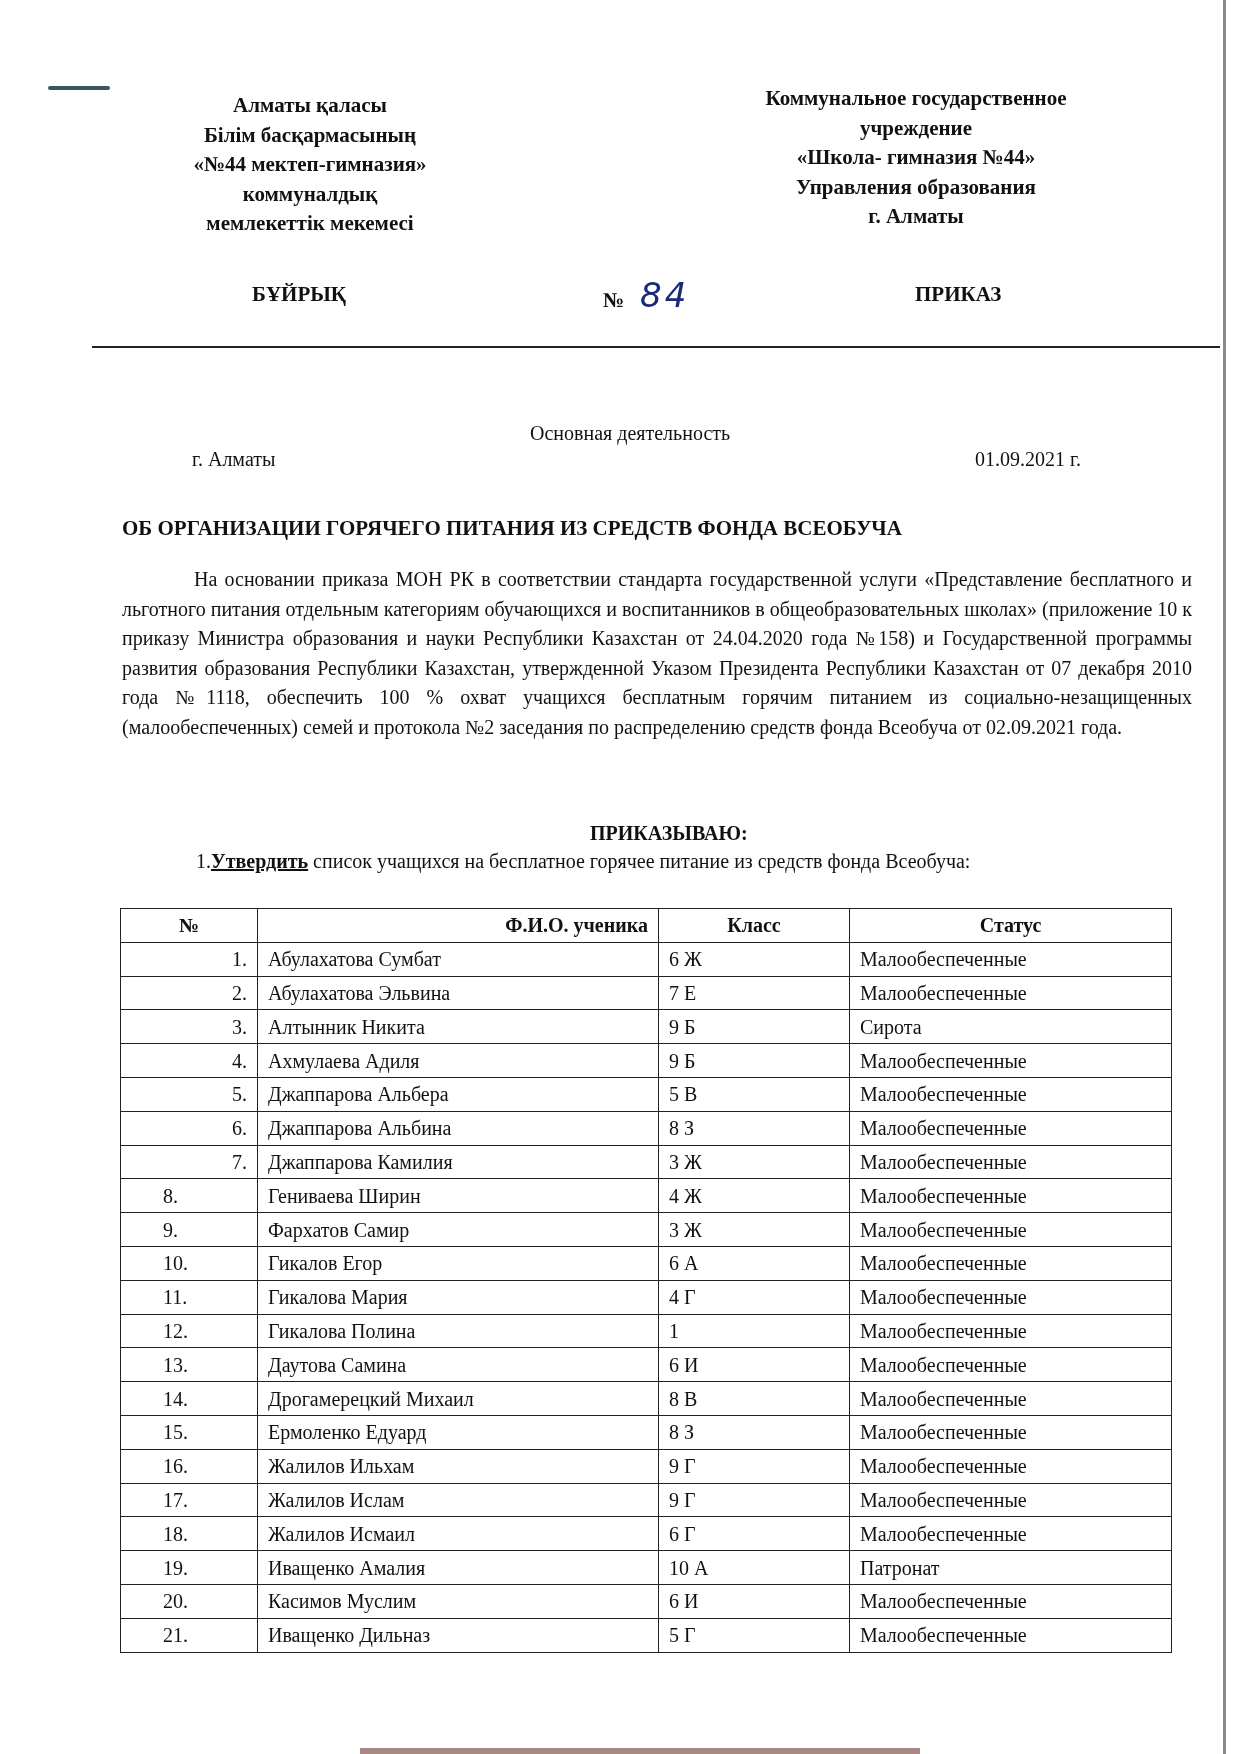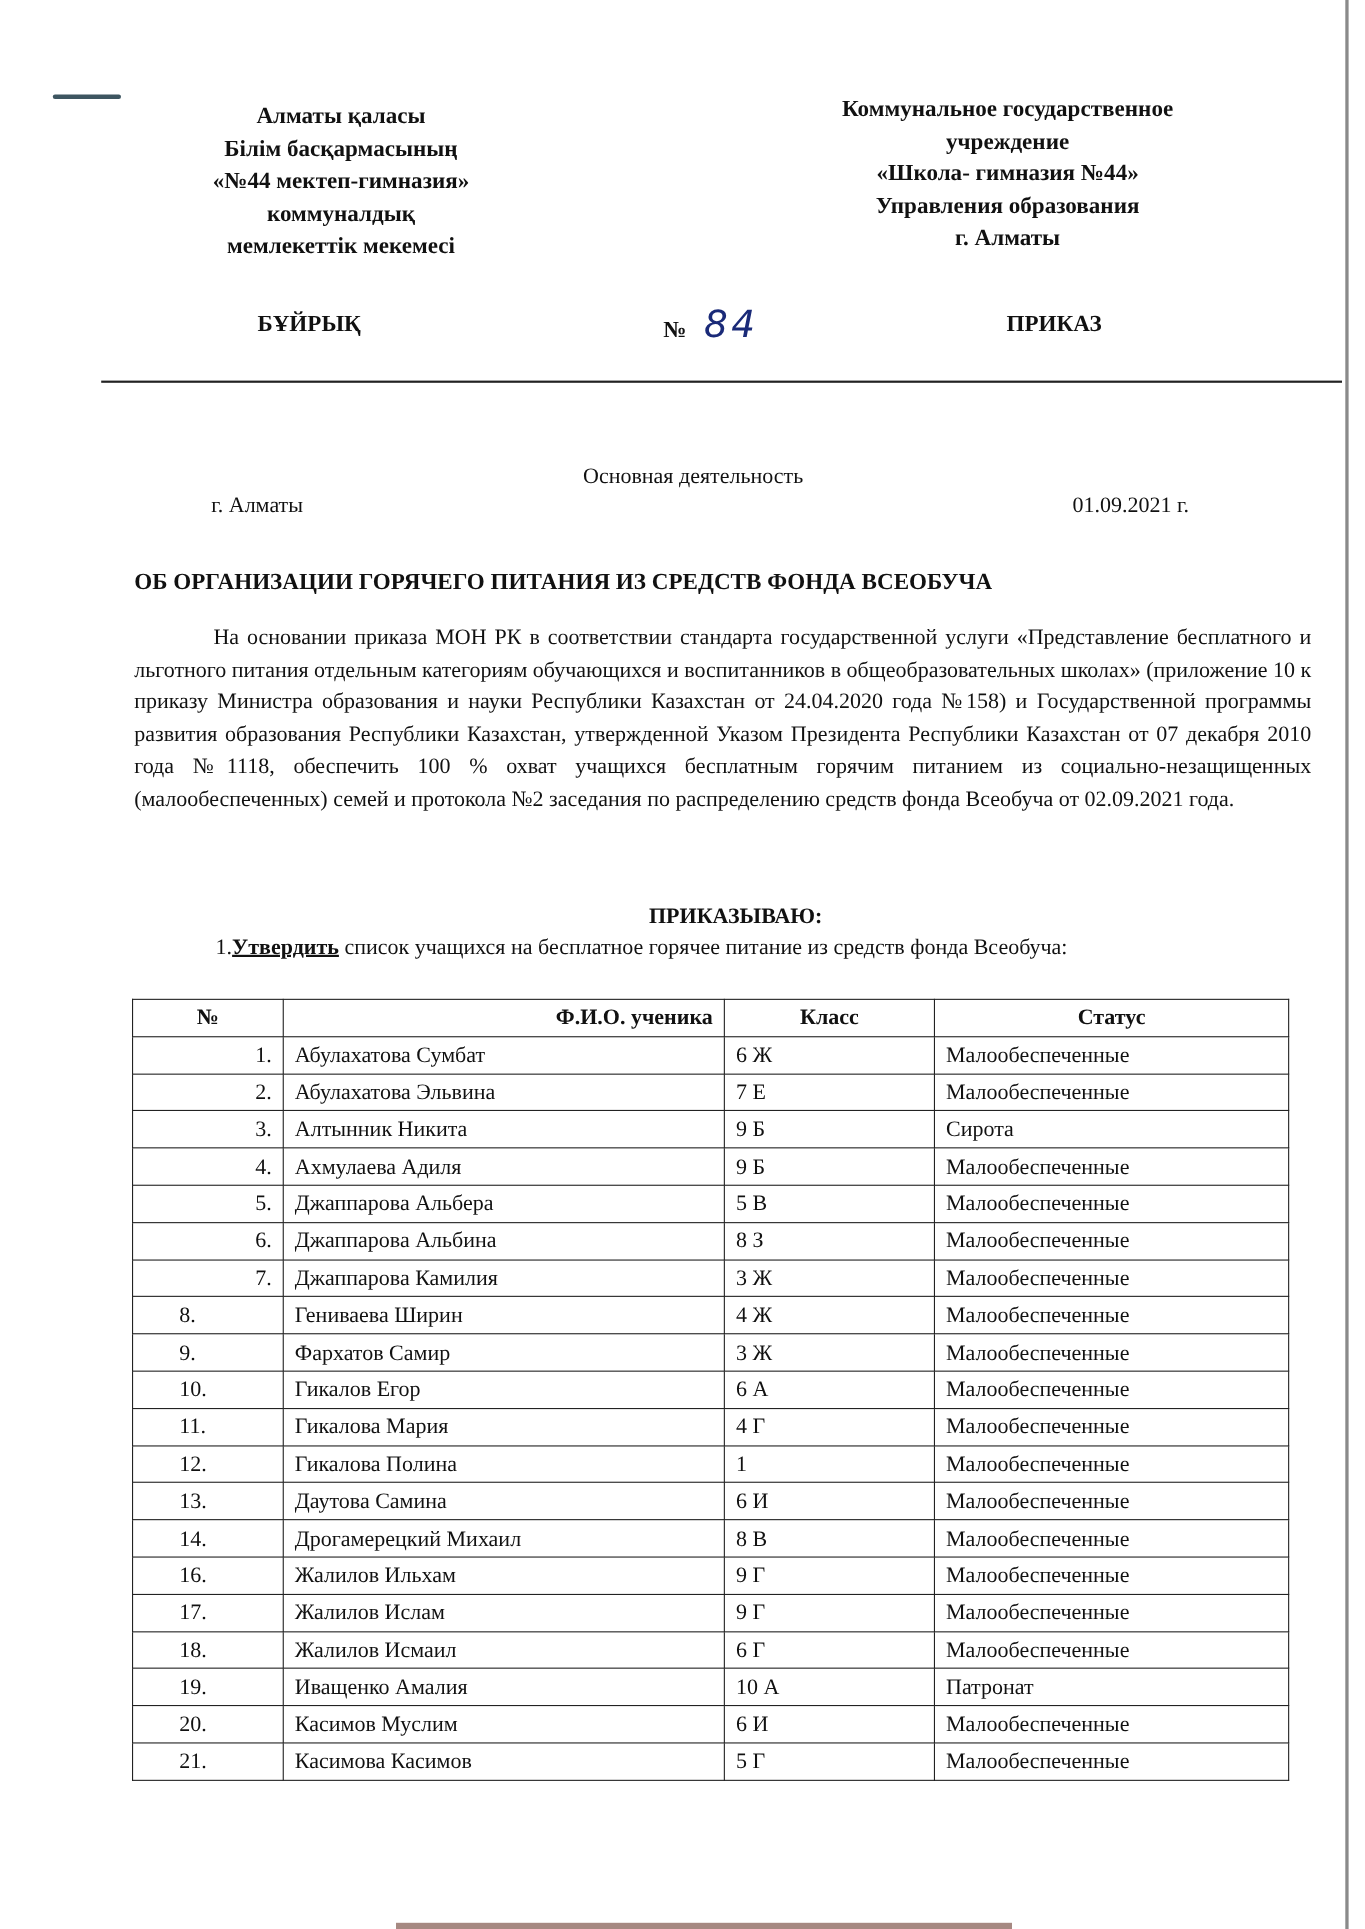--- a/index.html
+++ b/index.html
@@ -8,21 +8,21 @@
     font-family: "Liberation Serif", serif; color: #111;
   }
   .right-edge { position: absolute; left: 1223px; top: 0; width: 3px; height: 1754px; background: #8a8a8a; }
   .scan-mark { position: absolute; left: 48px; top: 86px; width: 62px; height: 4px; background: #3d5560; border-radius: 2px; }
   .bottom-mark { position: absolute; left: 360px; top: 1748px; width: 560px; height: 6px; background: #6b3a2e; opacity: .6; }
 
   .hdr { position: absolute; font-weight: bold; font-size: 21px; text-align: center; line-height: 29.5px; }
   .hdr-left { left: 160px; top: 91px; width: 300px; }
   .hdr-right { left: 716px; top: 84px; width: 400px; }
   .doc-type { position: absolute; font-weight: bold; font-size: 21px; top: 282px; }
-  .doc-type.kz { left: 234px; }
+  .doc-type.kz { left: 252px; }
   .doc-type.ru { left: 915px; }
   .doc-num { position: absolute; left: 603px; top: 275px; font-size: 21px; font-weight: bold; }
   .doc-num .hand { font-family: "DejaVu Sans", sans-serif; font-style: italic; font-weight: normal; color: #1a2a78; font-size: 34px; margin-left: 16px; letter-spacing: 3px; }
   .hr { position: absolute; left: 92px; top: 346px; width: 1128px; height: 2px; background: #222; }
 
   .activity { position: absolute; left: 530px; top: 422px; font-size: 20px; }
   .city { position: absolute; left: 192px; top: 448px; font-size: 20px; }
   .date { position: absolute; left: 975px; top: 448px; font-size: 20px; }
 
   .title { position: absolute; left: 122px; top: 516px; font-weight: bold; font-size: 21px; white-space: nowrap; }
@@ -171,20 +171,26 @@
         <td>6 И</td>
         <td>Малообеспеченные</td>
       </tr>
     <tr>
         <td class="num left">14.</td>
         <td>Дрогамерецкий Михаил</td>
         <td>8 В</td>
         <td>Малообеспеченные</td>
       </tr>
     <tr>
+        <td class="num left">15.</td>
+        <td>Ермоленко Едуард</td>
+        <td>8 З</td>
+        <td>Малообеспеченные</td>
+      </tr>
+    <tr>
         <td class="num left">16.</td>
         <td>Жалилов Ильхам</td>
         <td>9 Г</td>
         <td>Малообеспеченные</td>
       </tr>
     <tr>
         <td class="num left">17.</td>
         <td>Жалилов Ислам</td>
         <td>9 Г</td>
         <td>Малообеспеченные</td>
@@ -202,18 +208,18 @@
         <td>Патронат</td>
       </tr>
     <tr>
         <td class="num left">20.</td>
         <td>Касимов Муслим</td>
         <td>6 И</td>
         <td>Малообеспеченные</td>
       </tr>
     <tr>
         <td class="num left">21.</td>
-        <td>Касимова Касимов</td>
+        <td>Иващенко Дильназ</td>
         <td>5 Г</td>
         <td>Малообеспеченные</td>
       </tr>
   </tbody>
 </table>
 
 </body></html>

